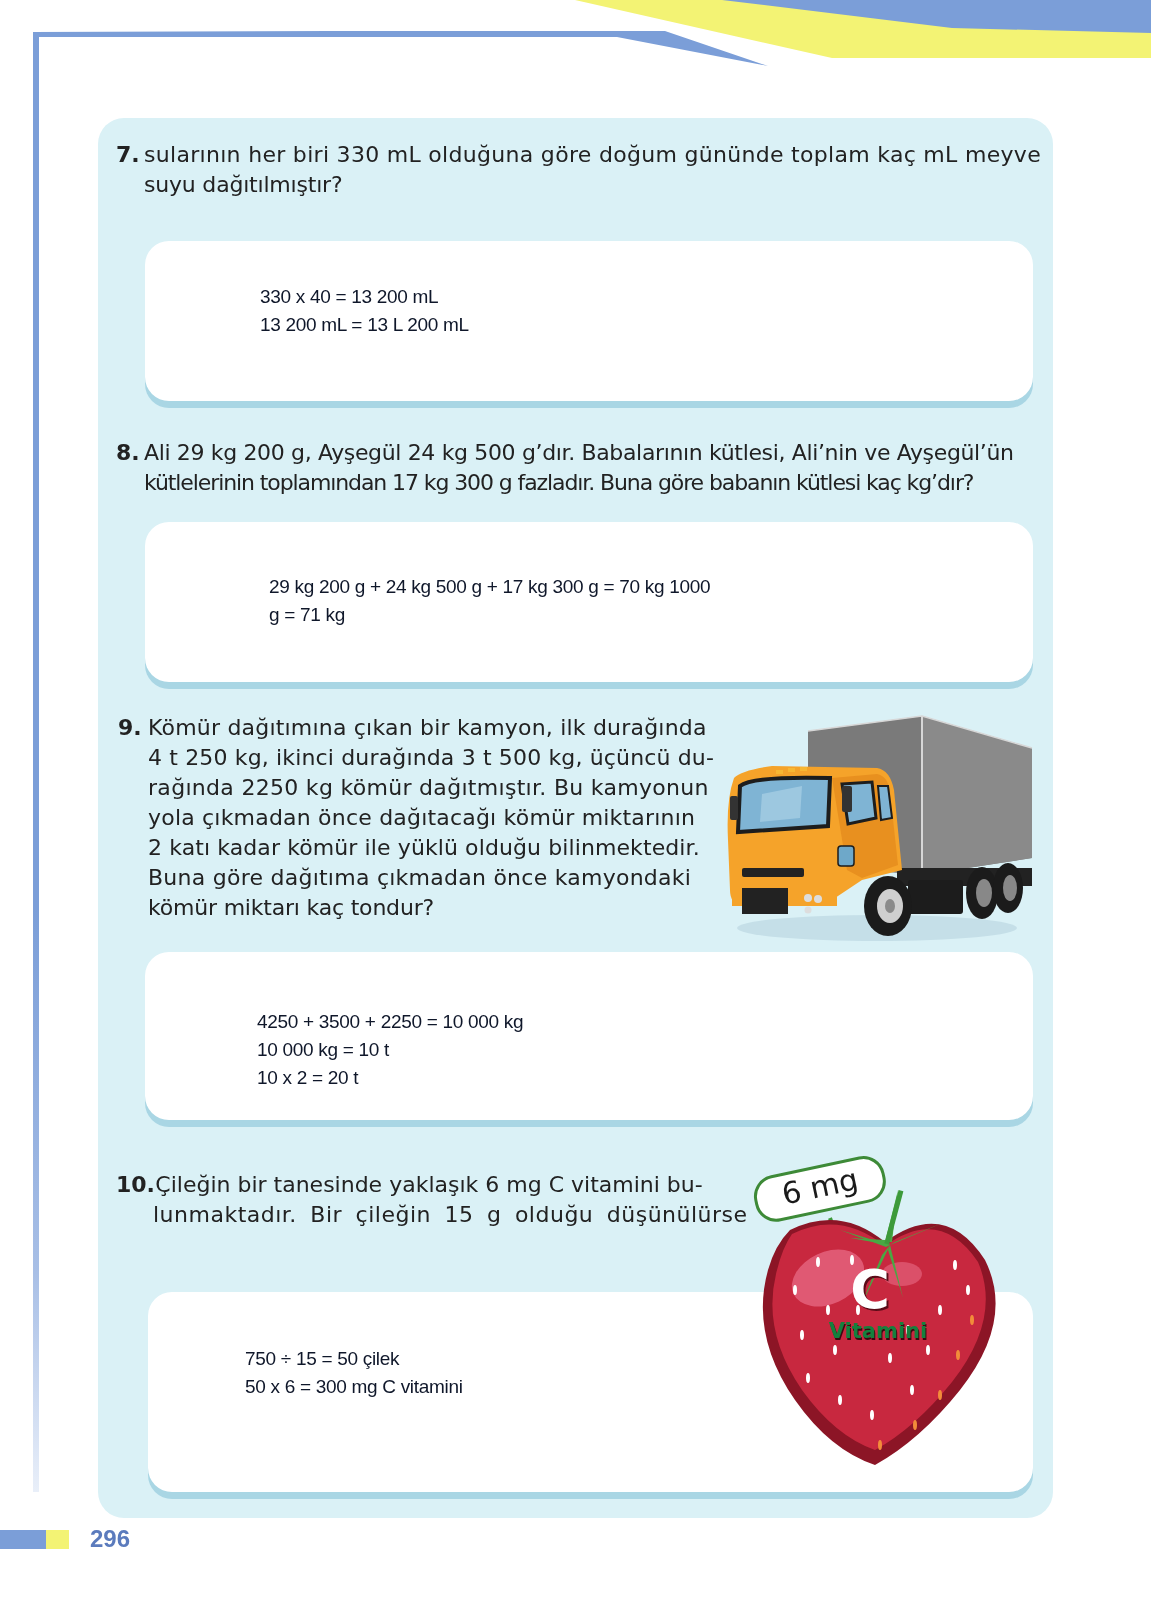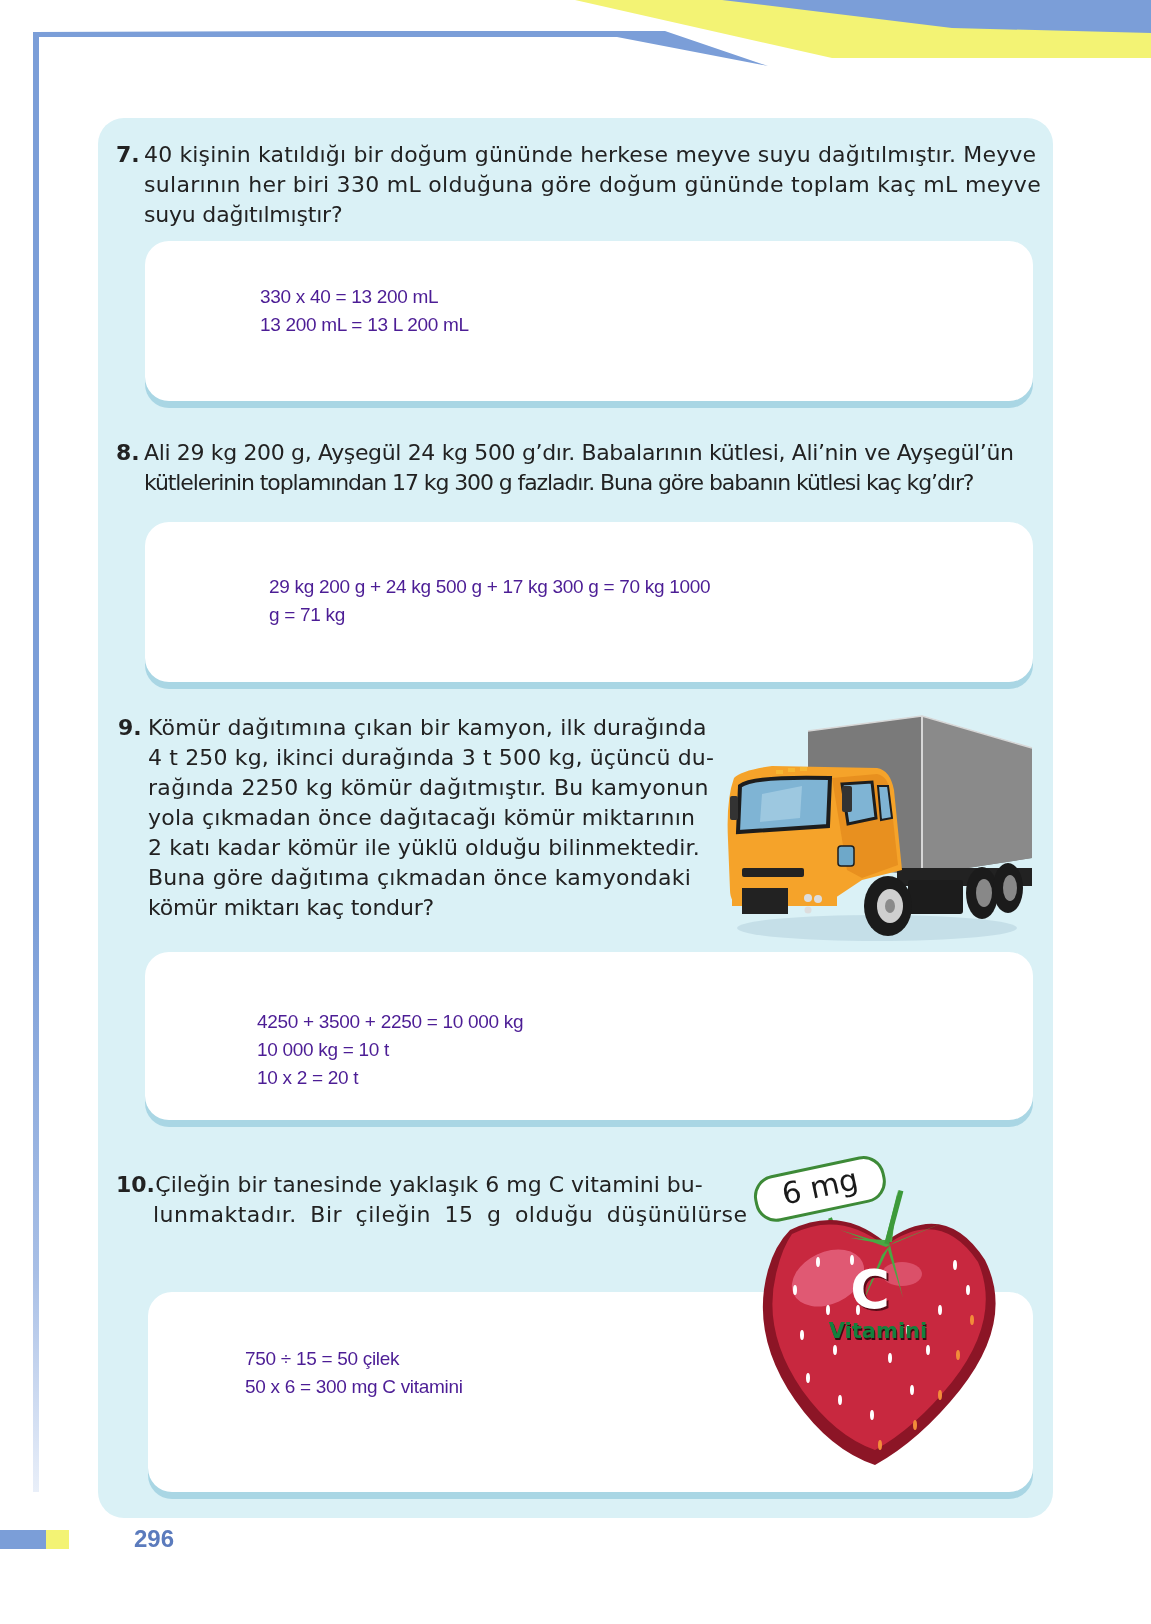--- a/index.html
+++ b/index.html
@@ -52,36 +52,35 @@
     .qline { display: block; white-space: nowrap; }
 
     .answer-box {
       position: absolute;
       background: #ffffff;
       border-radius: 24px;
       box-shadow: 0 7px 0 0 #a9d6e4;
     }
     .answer {
       position: absolute;
-      color: #4c1d95;
+      color: #0f172a;
       font-family: "Liberation Sans", sans-serif;
       font-size: 19px;
       line-height: 28px;
       letter-spacing: -0.3px;
       white-space: nowrap;
     }
     .answer span { display: block; }
 
     #page-number {
       left: 90px; top: 1525px;
       color: #5b7bbd;
       font-family: "Liberation Sans", sans-serif;
       font-weight: bold;
       font-size: 24px;
-      margin-left: 44px;
     }
     #page-bar-blue {
       left: 0; top: 1530px; width: 46px; height: 19px;
       background: #7b9ed8;
     }
     #page-bar-yellow {
       left: 46px; top: 1530px; width: 23px; height: 19px;
       background: #f3f374;
     }
   </style>
@@ -94,21 +93,20 @@
   <polygon points="33,32 330,31 665,31 768,66 617,37 39,37 39,36 33,36" fill="#7b9ed8"></polygon>
 </svg>
 
 <div id="left-border" class="abs"></div>
 
 <div id="panel" class="abs"></div>
 
 <div>
   <span class="qnum" style="left:116px; top:140px;">7.</span>
   <div class="qtext" style="left:144px; top:140px; width:882px;">
-    <span class="qline" style="letter-spacing:0.15px;">40 kişinin katıldığı bir doğum gününde herkese meyve suyu dağıtılmıştır. Meyve</span>
     <span class="qline" style="letter-spacing:0.3px;">sularının her biri 330 mL olduğuna göre doğum gününde toplam kaç mL meyve</span>
     <span class="qline">suyu dağıtılmıştır?</span>
   </div>
   <div class="answer-box" style="left:145px; top:241px; width:888px; height:160px;"></div>
   <div class="answer" style="left:260px; top:283px;">
     <span>330 x 40 = 13 200 mL</span>
     <span>13 200 mL = 13 L 200 mL</span>
   </div>
 </div>
 

